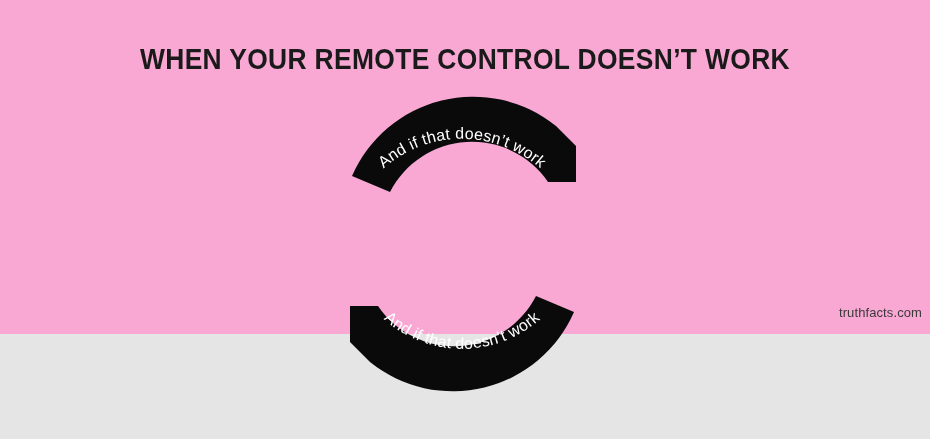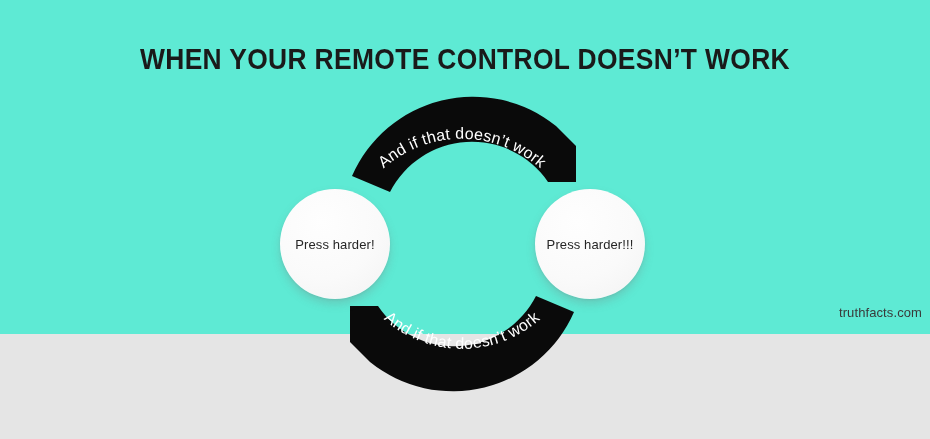--- a/index.html
+++ b/index.html
@@ -12,21 +12,21 @@
     height: 439px;
     background: #e5e5e5;
     font-family: "Liberation Sans", sans-serif;
     overflow: hidden;
   }
 
   #comic {
     position: relative;
     width: 930px;
     height: 334px;
-    background: #5eead4;
+    background: #f9a8d4;
   }
 
   
   #title {
     position: absolute;
     top: 42px;
     left: 0;
     width: 930px;
     text-align: center;
     font-family: "Liberation Sans Narrow", "Liberation Sans", sans-serif;
@@ -140,25 +140,19 @@
                  L 350 306
                  L 378 306
                  A 92 92 0 0 0 536 296
                  Z"></path>
         <text class="arc-text">
           <textPath href="#bottomTextPath" startOffset="50%" text-anchor="middle">And if that doesn’t work</textPath>
         </text>
       </g>
     </svg>
 
-    <div id="node-left" class="node-circle">
-      <span class="node-label">Press harder!</span>
-    </div>
 
-    <div id="node-right" class="node-circle">
-      <span class="node-label">Press harder!!!</span>
-    </div>
 
   </div>
 
   <div id="footer">truthfacts.com</div>
 
 </div>
 
 </body></html>

